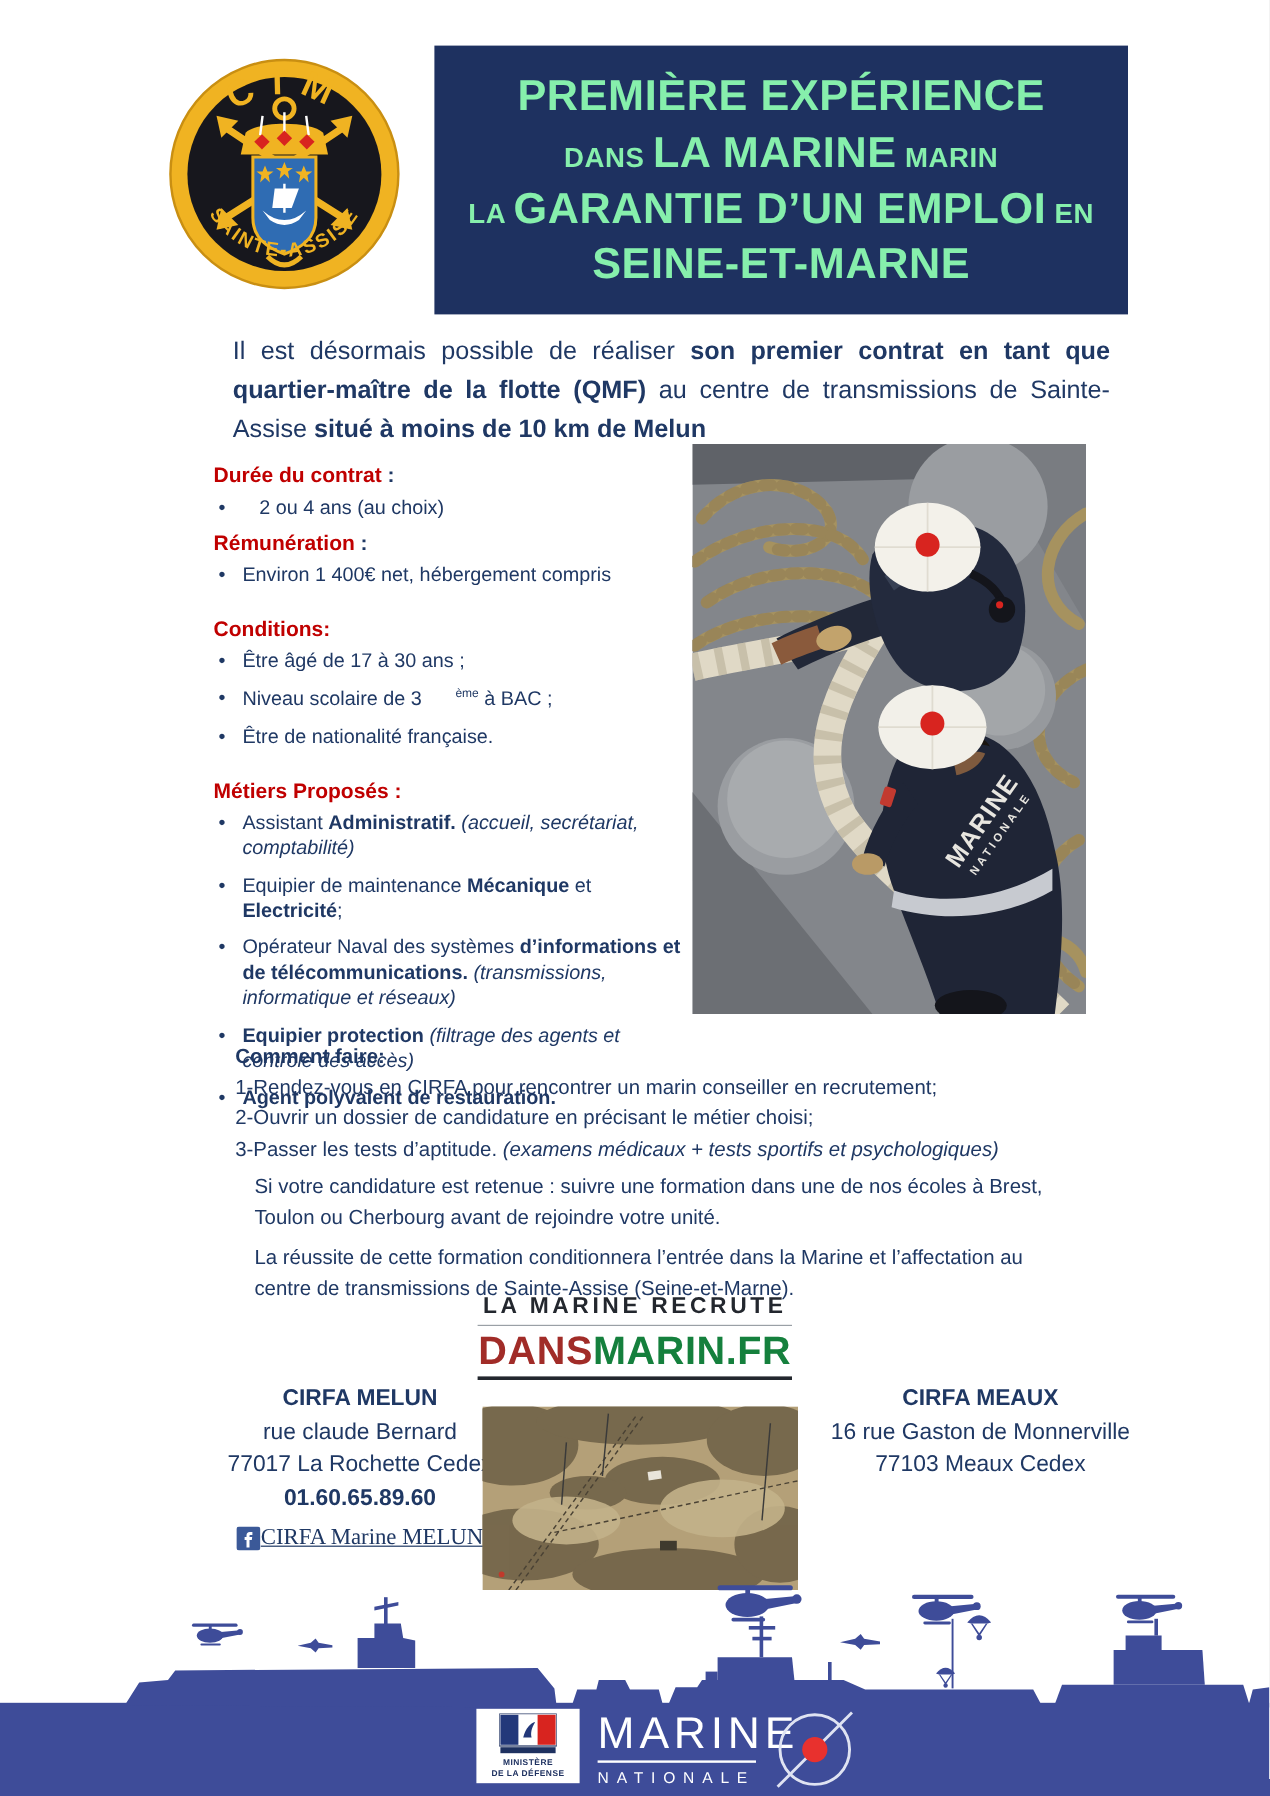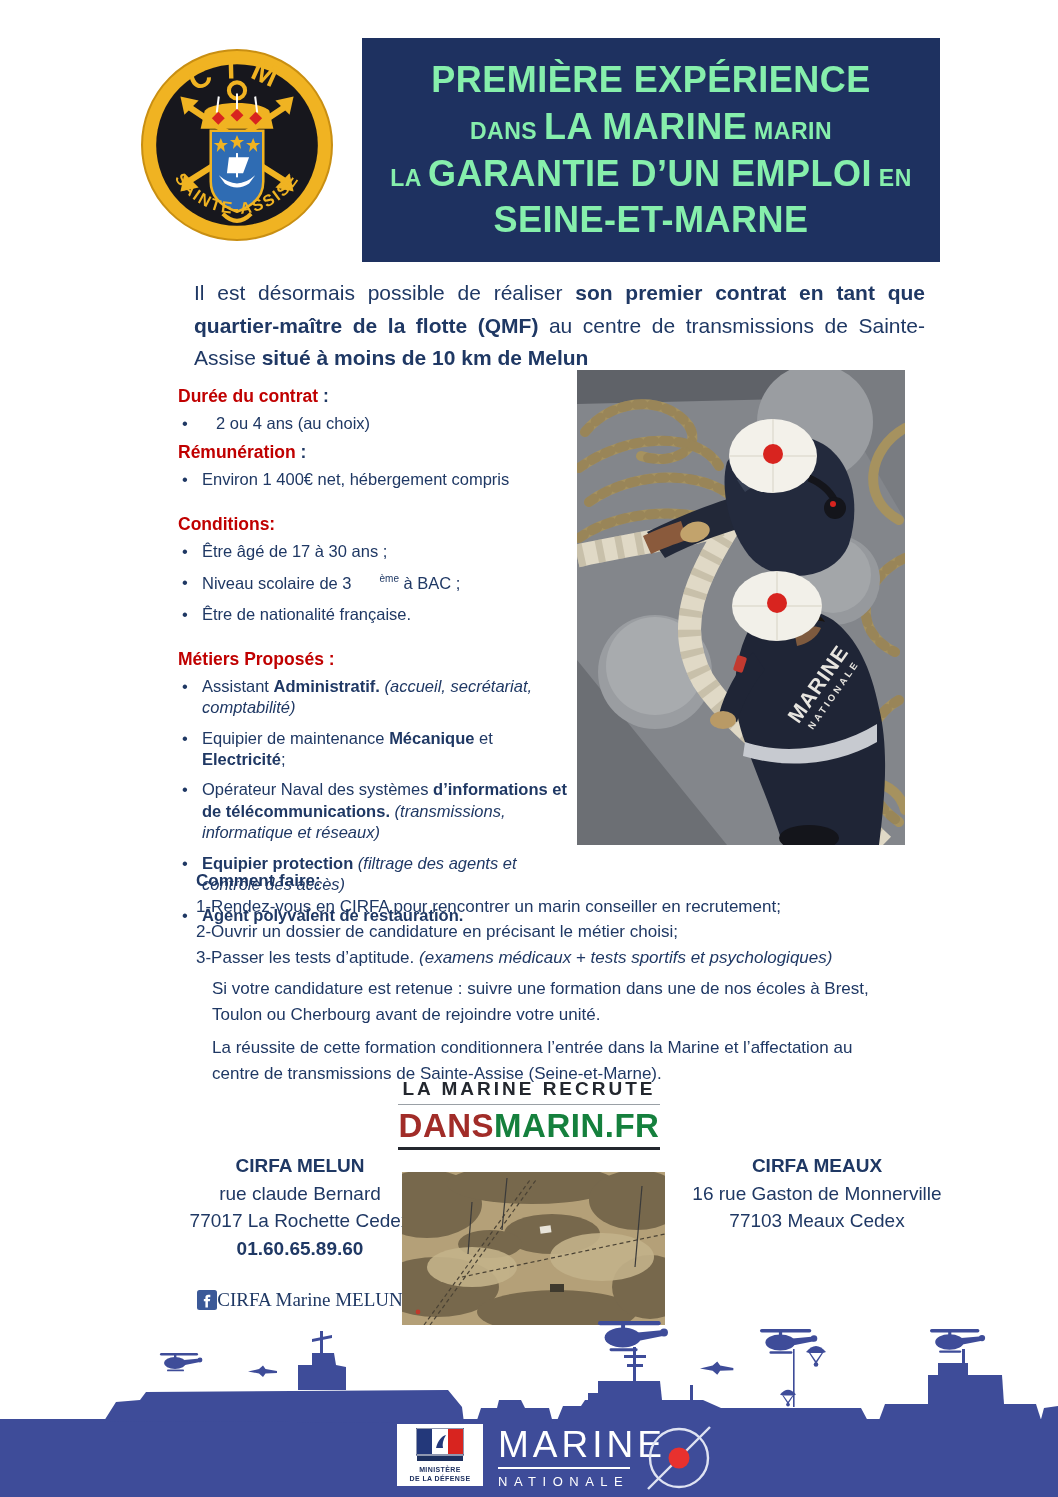--- a/index.html
+++ b/index.html
@@ -49,21 +49,21 @@
   .recruit .brand{font-size:33px;font-weight:800;letter-spacing:.5px;line-height:1.1;}
   .recruit .brand .red{color:#a12c28;}
   .recruit .brand .dark{color:#15803d;}
   .recruit .thick-line{height:3px;background:#23272e;margin-top:3px;}
 
   
   .contact{position:absolute;text-align:center;font-size:19px;color:#1f3864;line-height:1.45;}
   .contact .name,.contact .phone{font-weight:bold;}
   .contact-melun{left:138px;top:1152px;width:324px;}
   .contact-meaux{left:650px;top:1152px;width:334px;}
-  .fb-row{margin-top:24px;display:flex;justify-content:center;align-items:center;}
+  .fb-row{margin-top:6px;display:flex;justify-content:center;align-items:center;text-decoration:underline;}
   .fb-row .fb-label{font-family:"Liberation Serif",serif;font-size:19px;color:#1f3864;}
   .aerial{position:absolute;left:402px;top:1172px;width:263px;height:153px;}
 
   
   .fleet{position:absolute;left:0;top:1305px;width:1058px;height:192px;}
   .footer-logo{position:absolute;left:397px;top:1424px;display:flex;align-items:flex-start;gap:15px;z-index:2;}
   .ministry{width:86px;height:62px;background:#ffffff;display:flex;flex-direction:column;align-items:center;padding-top:4px;box-sizing:border-box;}
   .ministry .mtxt{font-size:7px;font-weight:bold;color:#1e3160;text-align:center;line-height:1.3;letter-spacing:.4px;margin-top:3px;}
   .marine-wrap{padding-top:2px;width:132px;}
   .marine-main{color:#ffffff;font-size:37px;font-weight:500;letter-spacing:4px;line-height:1;}

